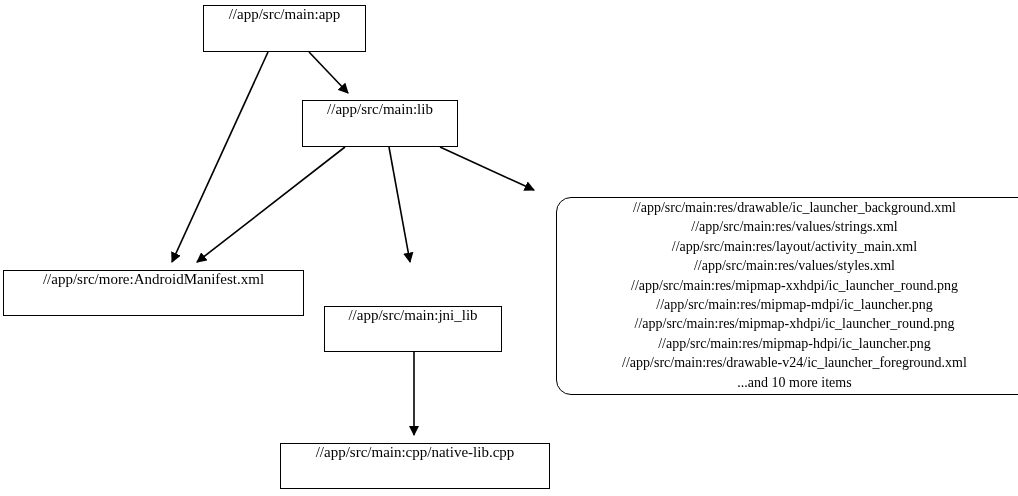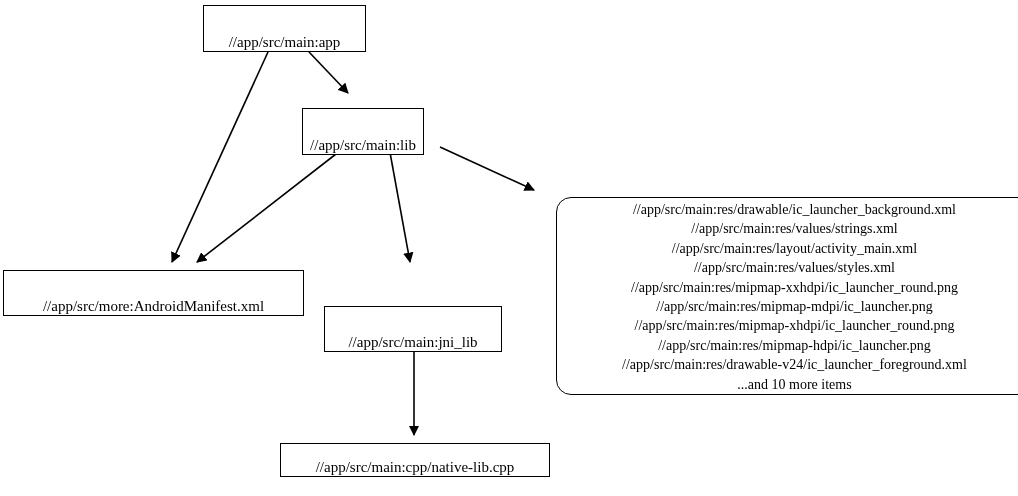--- a/index.html
+++ b/index.html
@@ -23,44 +23,44 @@
     width: 1018px;
     height: 496px;
     pointer-events: none;
   }
   .node {
     position: absolute;
     box-sizing: border-box;
     border: 1px solid #000000;
     background: #ffffff;
     display: flex;
-    align-items: flex-end;
+    align-items: flex-start;
     justify-content: center;
     text-align: center;
   }
   .node-label {
     font-family: "Liberation Serif", "DejaVu Serif", serif;
     font-size: 15px;
     line-height: 17px;
     color: #000000;
     white-space: nowrap;
     letter-spacing: 0px;
   }
   .node-multiline .node-label {
     white-space: pre-line;
     font-size: 14px;
     line-height: 19.4px;
   }
   
   #node-app      { left:203px; top:5px;   width:163px; height:47px; }
-  #node-lib      { left:302px; top:100px; width:122px; height:47px;margin-top:8px; }
+  #node-lib      { left:302px; top:100px; width:156px; height:47px; }
   #node-manifest { left:3px;   top:270px; width:301px; height:46px; }
   #node-jnilib   { left:324px; top:270px; width:178px; height:46px;margin-top:36px; }
   #node-res      { left:556px; top:197px; width:477px; height:198px;border-radius:15px; }
-  #node-cpp      { left:280px; top:443px; width:270px; height:34px; }
+  #node-cpp      { left:280px; top:443px; width:270px; height:46px; }
 </style>
 </head>
 <body>
 
 <div id="canvas">
 
   <svg id="edges" viewBox="0 0 1018 496" xmlns="http://www.w3.org/2000/svg">
     <defs>
       <marker id="arrow" viewBox="0 0 10 10" refX="9" refY="5" markerWidth="6.5" markerHeight="6.5" orient="auto-start-reverse">
         <path d="M 0 0 L 10 5 L 0 10 z" fill="#000000"></path>

